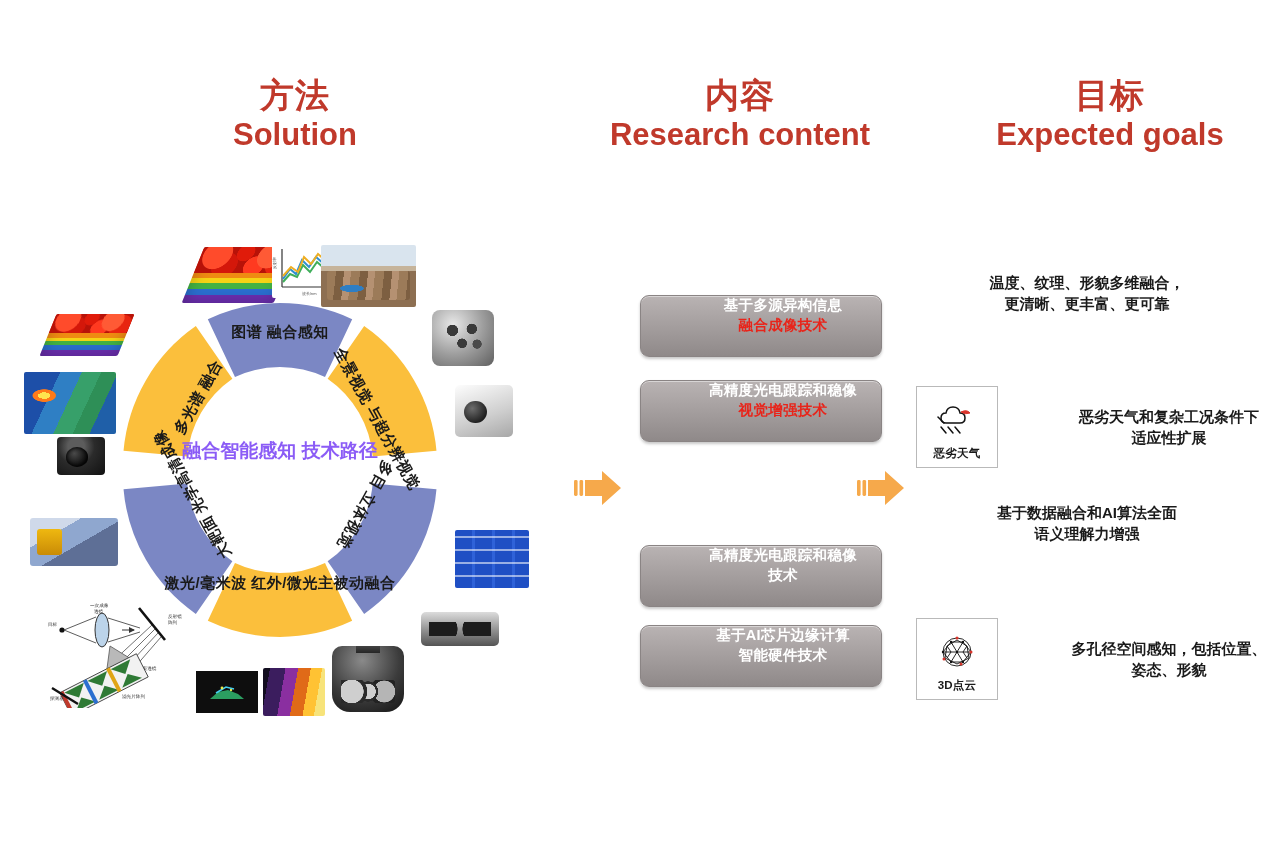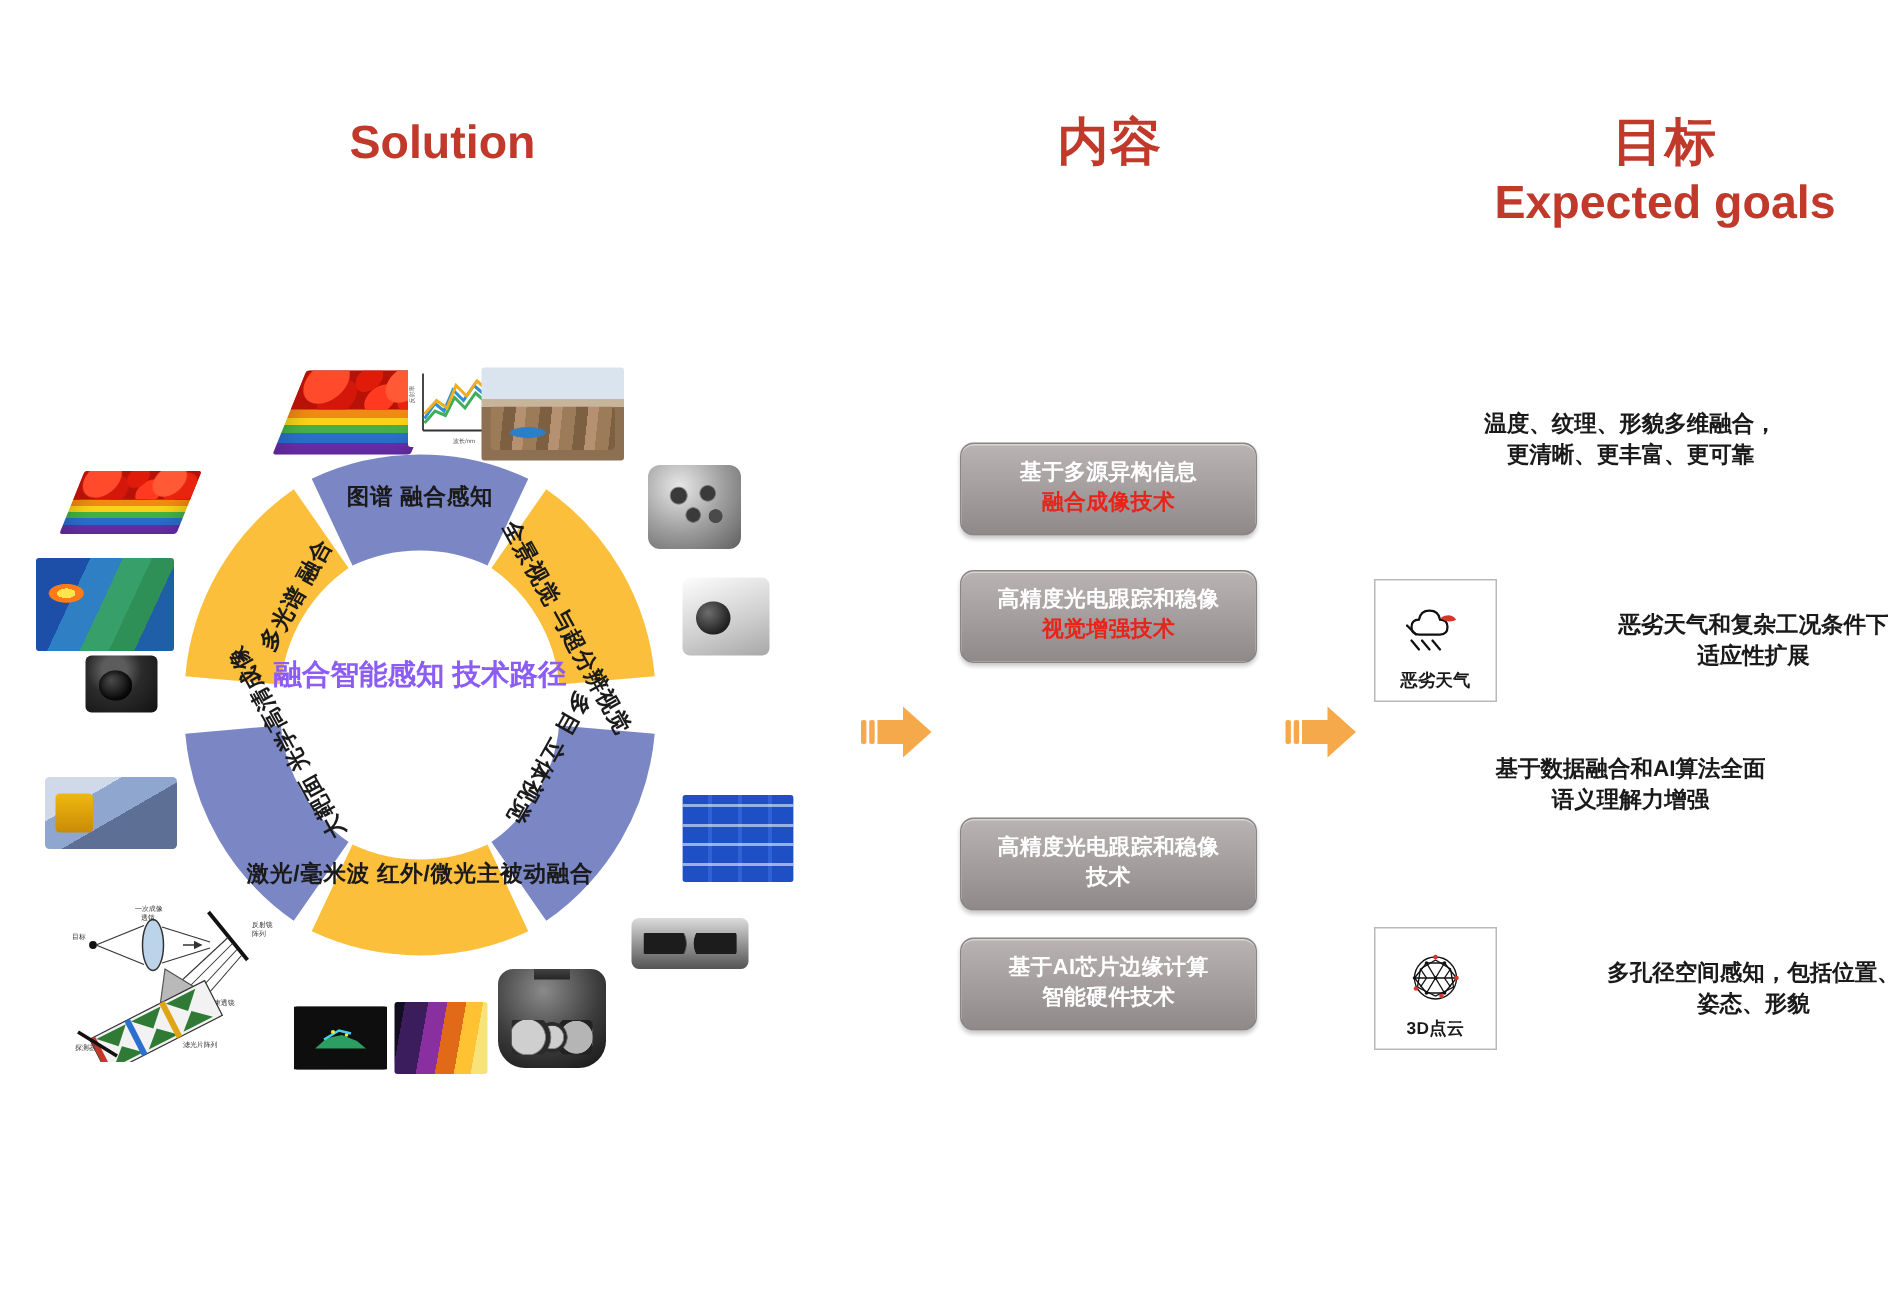--- a/index.html
+++ b/index.html
@@ -150,23 +150,23 @@
     content:"";position:absolute;left:8%;top:22%;width:28%;height:56%;
     background:linear-gradient(180deg,#efb810,#c98b06);border-radius:3px;
   }
 
   
   .mid-box{
     position:absolute;width:196px;height:60px;border-radius:9px;
     background:linear-gradient(180deg,#b9b3b3 0%,#a59f9f 48%,#8f8989 100%);
     border:1px solid #8a8484;
     box-shadow:0 2px 3px rgba(0,0,0,.22), inset 0 1px 0 rgba(255,255,255,.45);
-    display:flex;align-items:center;justify-content:center;
+    display:flex;align-items:flex-start;justify-content:center;
     text-align:center;color:#ffffff;font-weight:bold;font-size:14.5px;
-    line-height:1.35;letter-spacing:.3px;
+    line-height:1.35;letter-spacing:.3px;padding-left:44px;
   }
   .mid-box .hl{color:#e8241a;}
   .mid-box .ln{display:block;}
 
   
   .arrow{position:absolute;}
 
   
   .goal-row{position:absolute;display:flex;align-items:center;}
   .goal-icon-box{
@@ -181,24 +181,26 @@
     font-size:15px;font-weight:bold;color:#1a1a1a;line-height:1.42;
   }
   .goal-text .ln{display:block;}
 </style>
 </head>
 <body>
 
 <div class="stage">
 
   <div class="col-head" id="head-solution">
+    <span class="zh">方法</span>
     <span class="en">Solution</span>
   </div>
   <div class="col-head" id="head-content">
     <span class="zh">内容</span>
+    <span class="en">Research content</span>
   </div>
   <div class="col-head" id="head-goals">
     <span class="zh">目标</span>
     <span class="en">Expected goals</span>
   </div>
 
   <div class="thumb cube-hsi" style="left:193px;top:247px;width:92px;height:56px;">
     <div class="cube-top"></div>
   </div>
 

